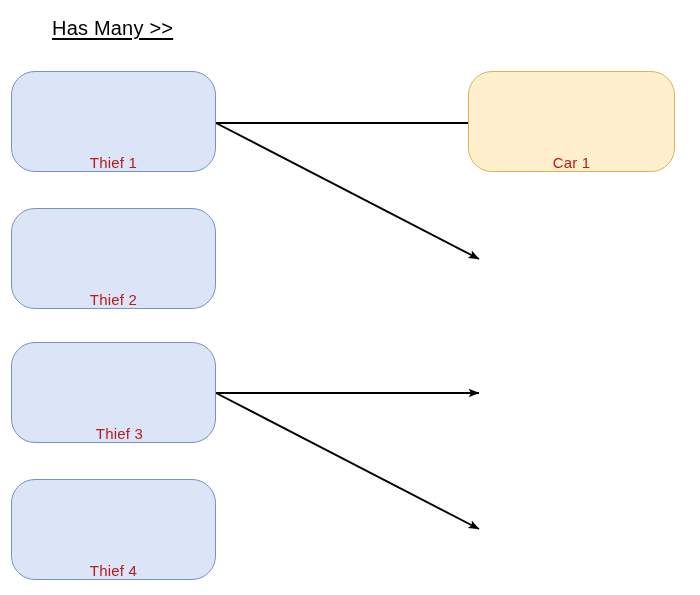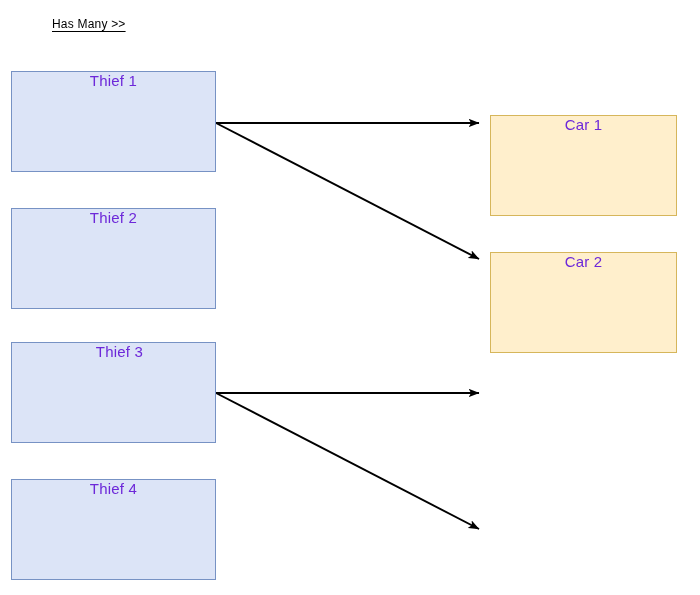--- a/index.html
+++ b/index.html
@@ -13,60 +13,60 @@
   }
   #canvas {
     position: relative;
     width: 700px;
     height: 595px;
     background: #ffffff;
     overflow: hidden;
   }
   .header-label {
     position: absolute;
-    font-size: 12px;
+    font-size: 20px;
     line-height: 1;
     color: #000000;
     text-decoration: underline;
     text-underline-offset: 3px;
     white-space: nowrap;
     letter-spacing: 0.2px;
   }
   #label-has-many {
     left: 52px;
     top: 18px;
   }
   #label-belongs-to {
     left: 520px;
     top: 25px;
   }
   .node {
     position: absolute;
     box-sizing: border-box;
     display: flex;
-    align-items: flex-start;
+    align-items: flex-end;
     justify-content: center;
     font-size: 15px;
-    color: #6d28d9;
+    color: #b91c1c;
     letter-spacing: 0.2px;
+    border-radius: 24px;
   }
   .node-thief {
     background: #dce4f7;
     border: 1.6px solid #7792c4;
     left: 11px;
     width: 205px;
     height: 101px;
   }
   .node-car {
     background: #ffefcc;
     border: 1.6px solid #d6b65b;
-    left: 490px;
-    width: 187px;
+    left: 468px;
+    width: 207px;
     height: 101px;
-    margin-top: 44px;
   }
   .row-1 { top: 71px; }
   .row-2 { top: 208px; }
   .row-3 { top: 342px; padding-left: 12px; }
   .row-4 { top: 479px; }
 
   #edges {
     position: absolute;
     left: 0;
     top: 0;
@@ -108,17 +108,14 @@
   <div class="node node-thief row-3">
     <span>Thief 3</span>
   </div>
   <div class="node node-thief row-4">
     <span>Thief 4</span>
   </div>
 
   <div class="node node-car row-1">
     <span>Car 1</span>
   </div>
-  <div class="node node-car row-2">
-    <span>Car 2</span>
-  </div>
 
 </div>
 
 </body></html>

